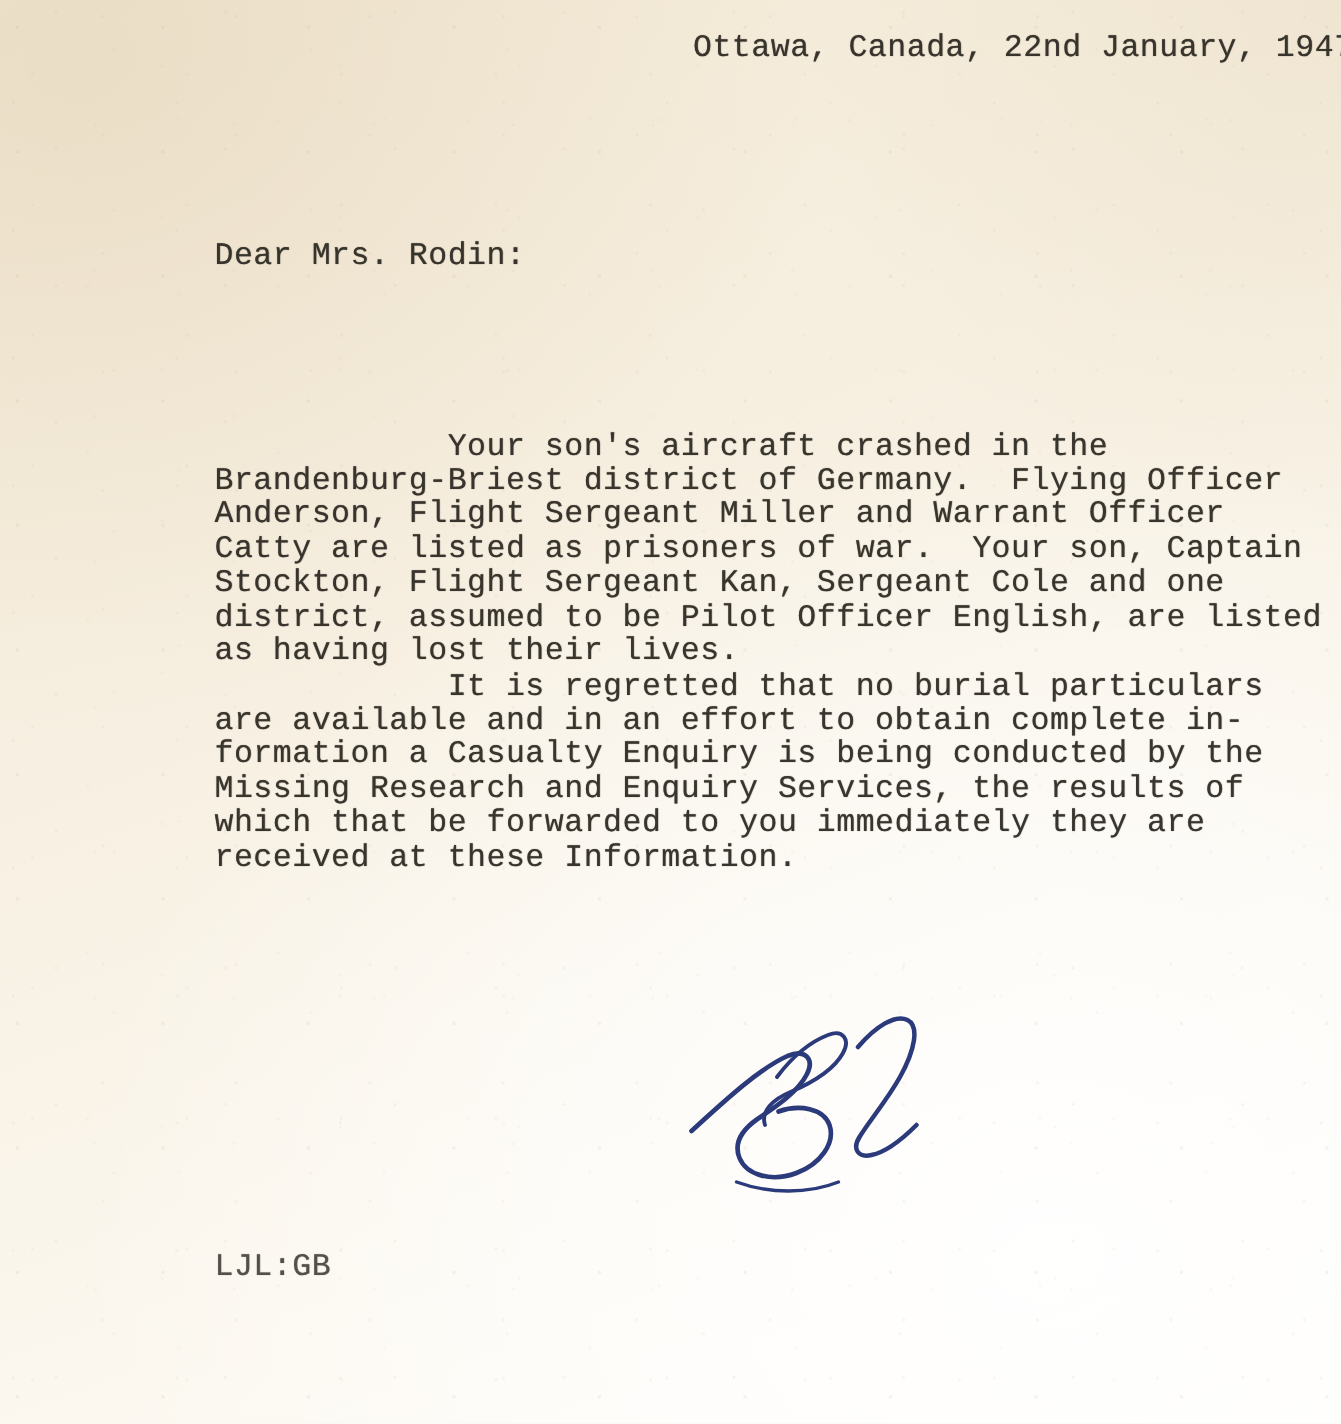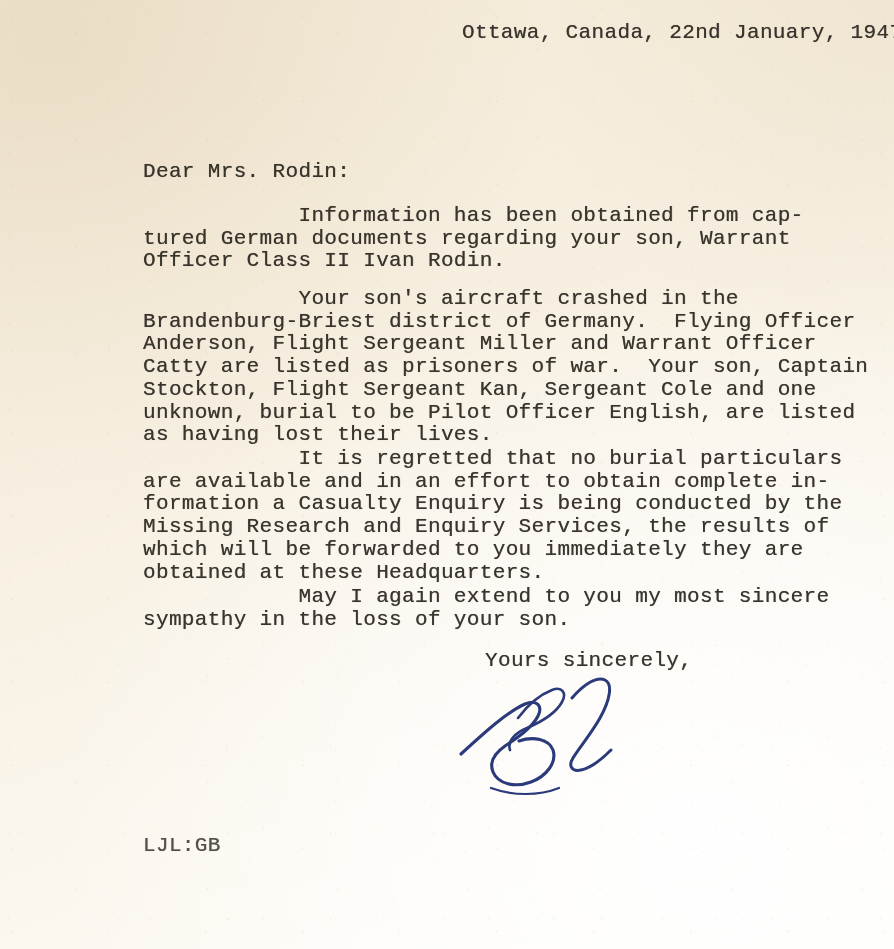--- a/index.html
+++ b/index.html
@@ -83,43 +83,37 @@
 
 <div id="page">
 
   <div id="grain"></div>
 
   <div class="typed" id="datestamp">Ottawa, Canada, 22nd January, 1947.</div>
 
 
   <div class="typed" id="salutation">Dear Mrs. Rodin:</div>
 
-  <div class="typed" id="para1"><span>            Information has been obtained from cap-</span>
-<span>tured German documents regarding your son, Warrant</span>
-<span>Officer Class II Ivan Rodin.</span></div>
 
   <div class="typed" id="para2"><span>            Your son's aircraft crashed in the</span>
 <span>Brandenburg-Briest district of Germany.  Flying Officer</span>
 <span>Anderson, Flight Sergeant Miller and Warrant Officer</span>
 <span>Catty are listed as prisoners of war.  Your son, Captain</span>
 <span>Stockton, Flight Sergeant Kan, Sergeant Cole and one</span>
-<span>unknown, burial to be Pilot Officer English, are listed</span>
+<span>district, assumed to be Pilot Officer English, are listed</span>
 <span>as having lost their lives.</span></div>
 
   <div class="typed" id="para3"><span>            It is regretted that no burial particulars</span>
 <span>are available and in an effort to obtain complete in-</span>
 <span>formation a Casualty Enquiry is being conducted by the</span>
 <span>Missing Research and Enquiry Services, the results of</span>
-<span>which will be forwarded to you immediately they are</span>
-<span>obtained at these Headquarters.</span></div>
+<span>which that be forwarded to you immediately they are</span>
+<span>received at these Information.</span></div>
 
-  <div class="typed" id="para4"><span>            May I again extend to you my most sincere</span>
-<span>sympathy in the loss of your son.</span></div>
 
-  <div class="typed" id="closing">Yours sincerely,</div>
 
   <div id="signature">
     <svg width="200" height="150" viewBox="0 0 200 150" fill="none" xmlns="http://www.w3.org/2000/svg" aria-hidden="true">
       <g stroke="#2b3a7a" fill="none" stroke-linecap="round" stroke-linejoin="round">
         <path d="M6 92 C 30 70, 52 50, 70 42 C 82 37, 88 44, 83 54
                  C 77 66, 62 76, 50 84 C 40 91, 34 100, 38 110
                  C 43 122, 60 126, 76 120 C 92 114, 102 100, 98 88
                  C 94 77, 78 74, 64 79" stroke-width="3.1"></path>
         <path d="M63 56 C 72 44, 84 33, 97 28 C 107 24, 112 31, 107 40
                  C 101 51, 86 60, 72 66 C 60 71, 52 79, 55 88" stroke-width="2.6"></path>

